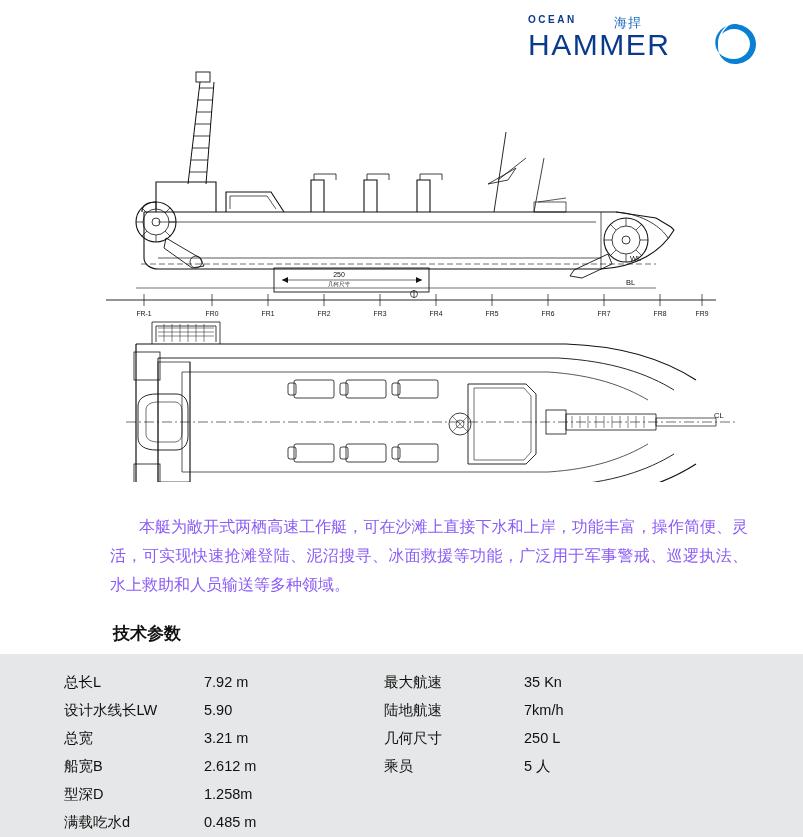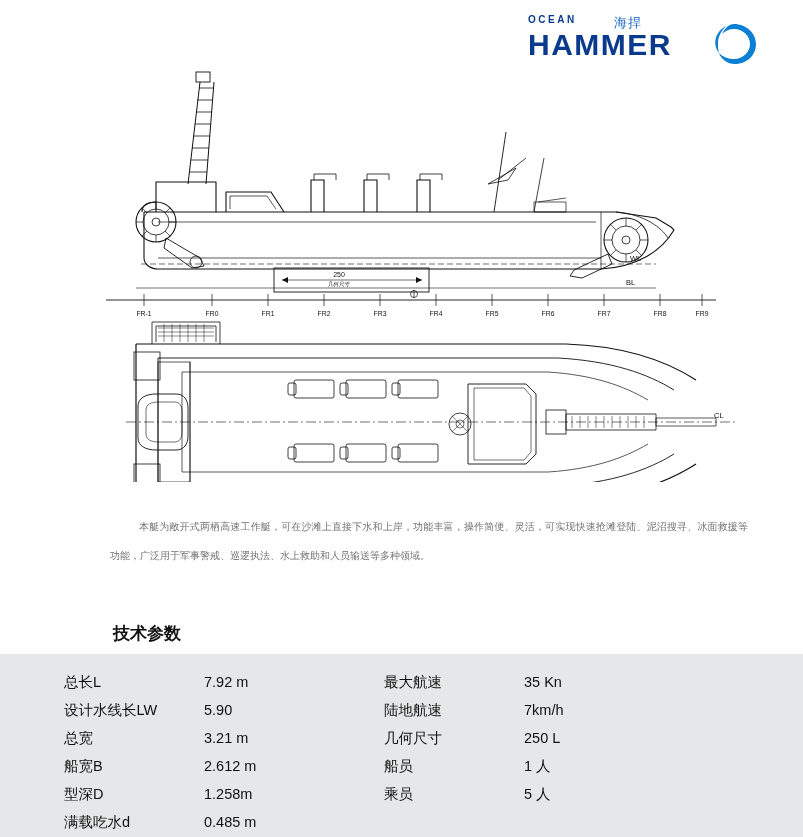--- a/index.html
+++ b/index.html
@@ -40,21 +40,21 @@
     top: 0px;
     font-size: 13px;
     color: #1565c0;
     letter-spacing: 1px;
   }
   .logo-hammer {
     position: absolute;
     left: 0;
     top: 15px;
     font-size: 30px;
-    font-weight: bold;
+    font-weight: normal;
     letter-spacing: 1.5px;
     color: #0a3a8c;
     line-height: 32px;
   }
   .logo-mark {
     position: absolute;
     left: 182px;
     top: 8px;
     width: 48px;
     height: 44px;
@@ -69,23 +69,23 @@
     height: 420px;
   }
   .drawing svg { display: block; }
 
   
   .body-text {
     position: absolute;
     top: 512px;
     left: 110px;
     width: 638px;
-    font-size: 10px;
+    font-size: 16px;
     line-height: 29px;
-    color: #737373;
+    color: #8b5cf6;
     text-indent: 29px;
     text-align: justify;
     font-family: "Liberation Sans", sans-serif;
   }
 
   
   .section-title {
     position: absolute;
     top: 622px;
     left: 113px;
@@ -350,21 +350,17 @@
     </div>
     <div class="spec-row">
       <span class="spec-label">陆地航速</span>
       <span class="spec-value">7km/h</span>
     </div>
     <div class="spec-row">
       <span class="spec-label">几何尺寸</span>
       <span class="spec-value">250 L</span>
     </div>
     <div class="spec-row">
-      <span class="spec-label">船员</span>
-      <span class="spec-value">1 人</span>
-    </div>
-    <div class="spec-row">
       <span class="spec-label">乘员</span>
       <span class="spec-value">5 人</span>
     </div>
   </div>
 </div>
 
 </body></html>

